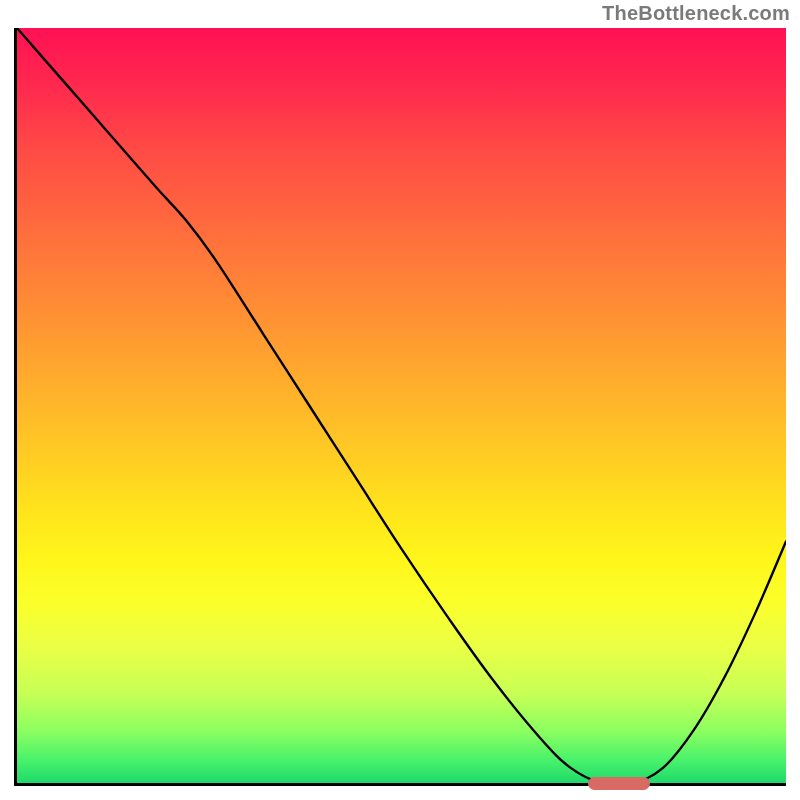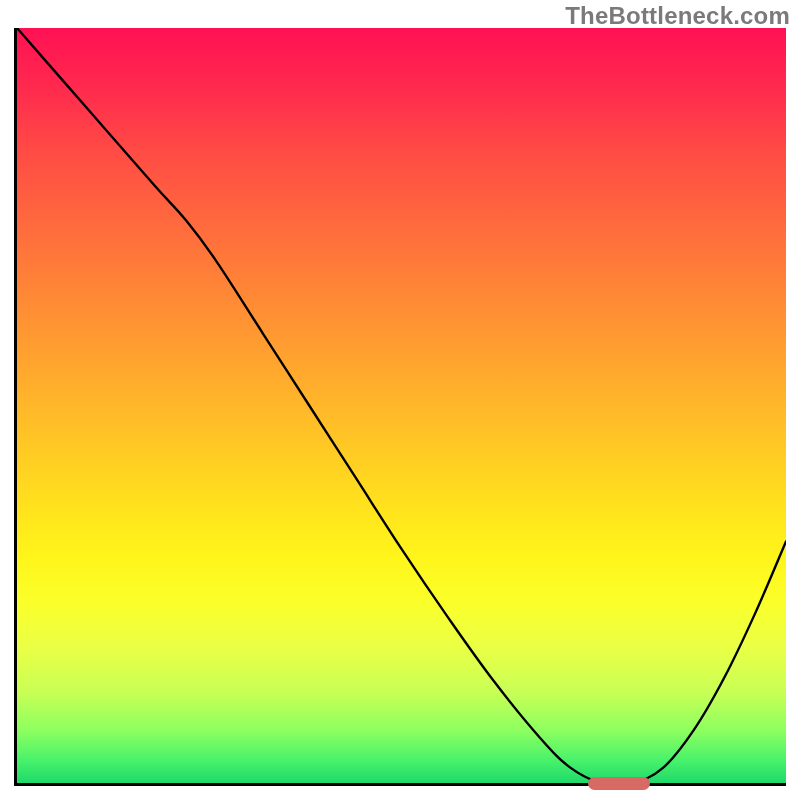--- a/index.html
+++ b/index.html
@@ -12,21 +12,21 @@
   }
   .container {
     position: relative;
     width: 800px;
     height: 800px;
   }
   .watermark-wrap {
     position: absolute;
     top: 2px;
     right: 10px;
-    font-size: 24px;
+    font-size: 20px;
     font-weight: 600;
     color: #7a7a7a;
     letter-spacing: 0.2px;
   }
   .plot-frame {
     position: absolute;
     left: 14px;
     top: 28px;
     width: 772px;
     height: 758px;

